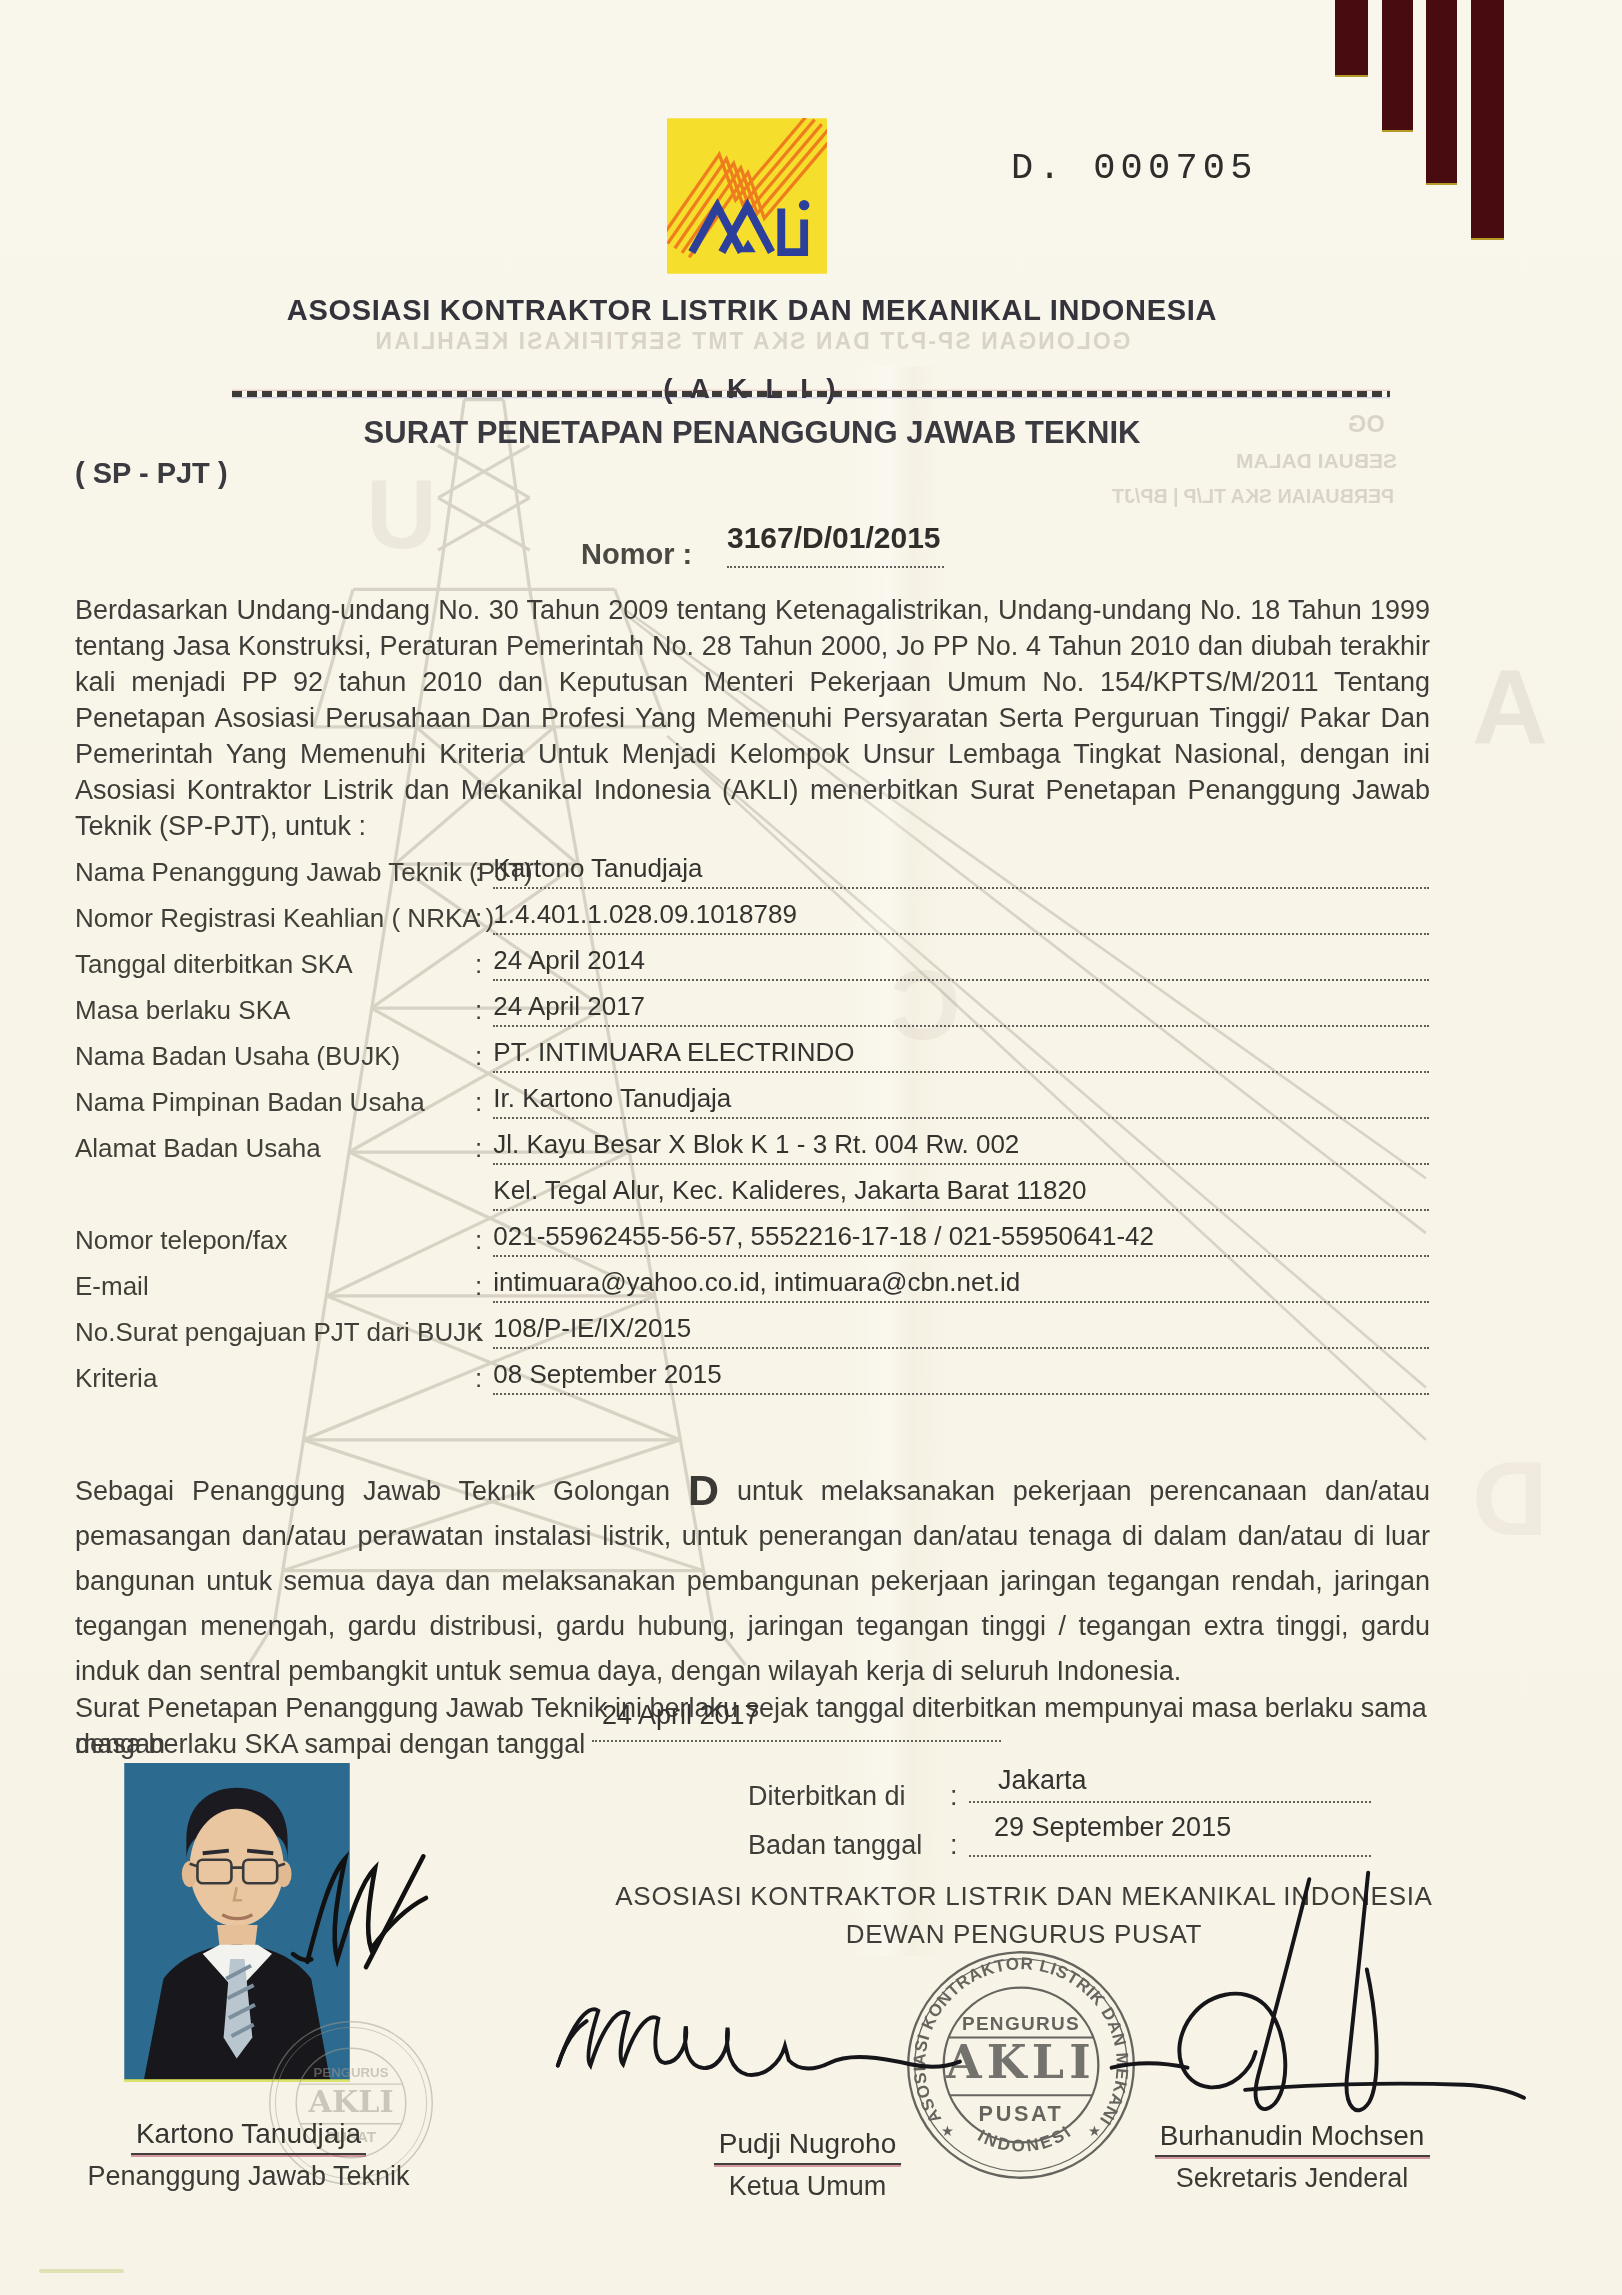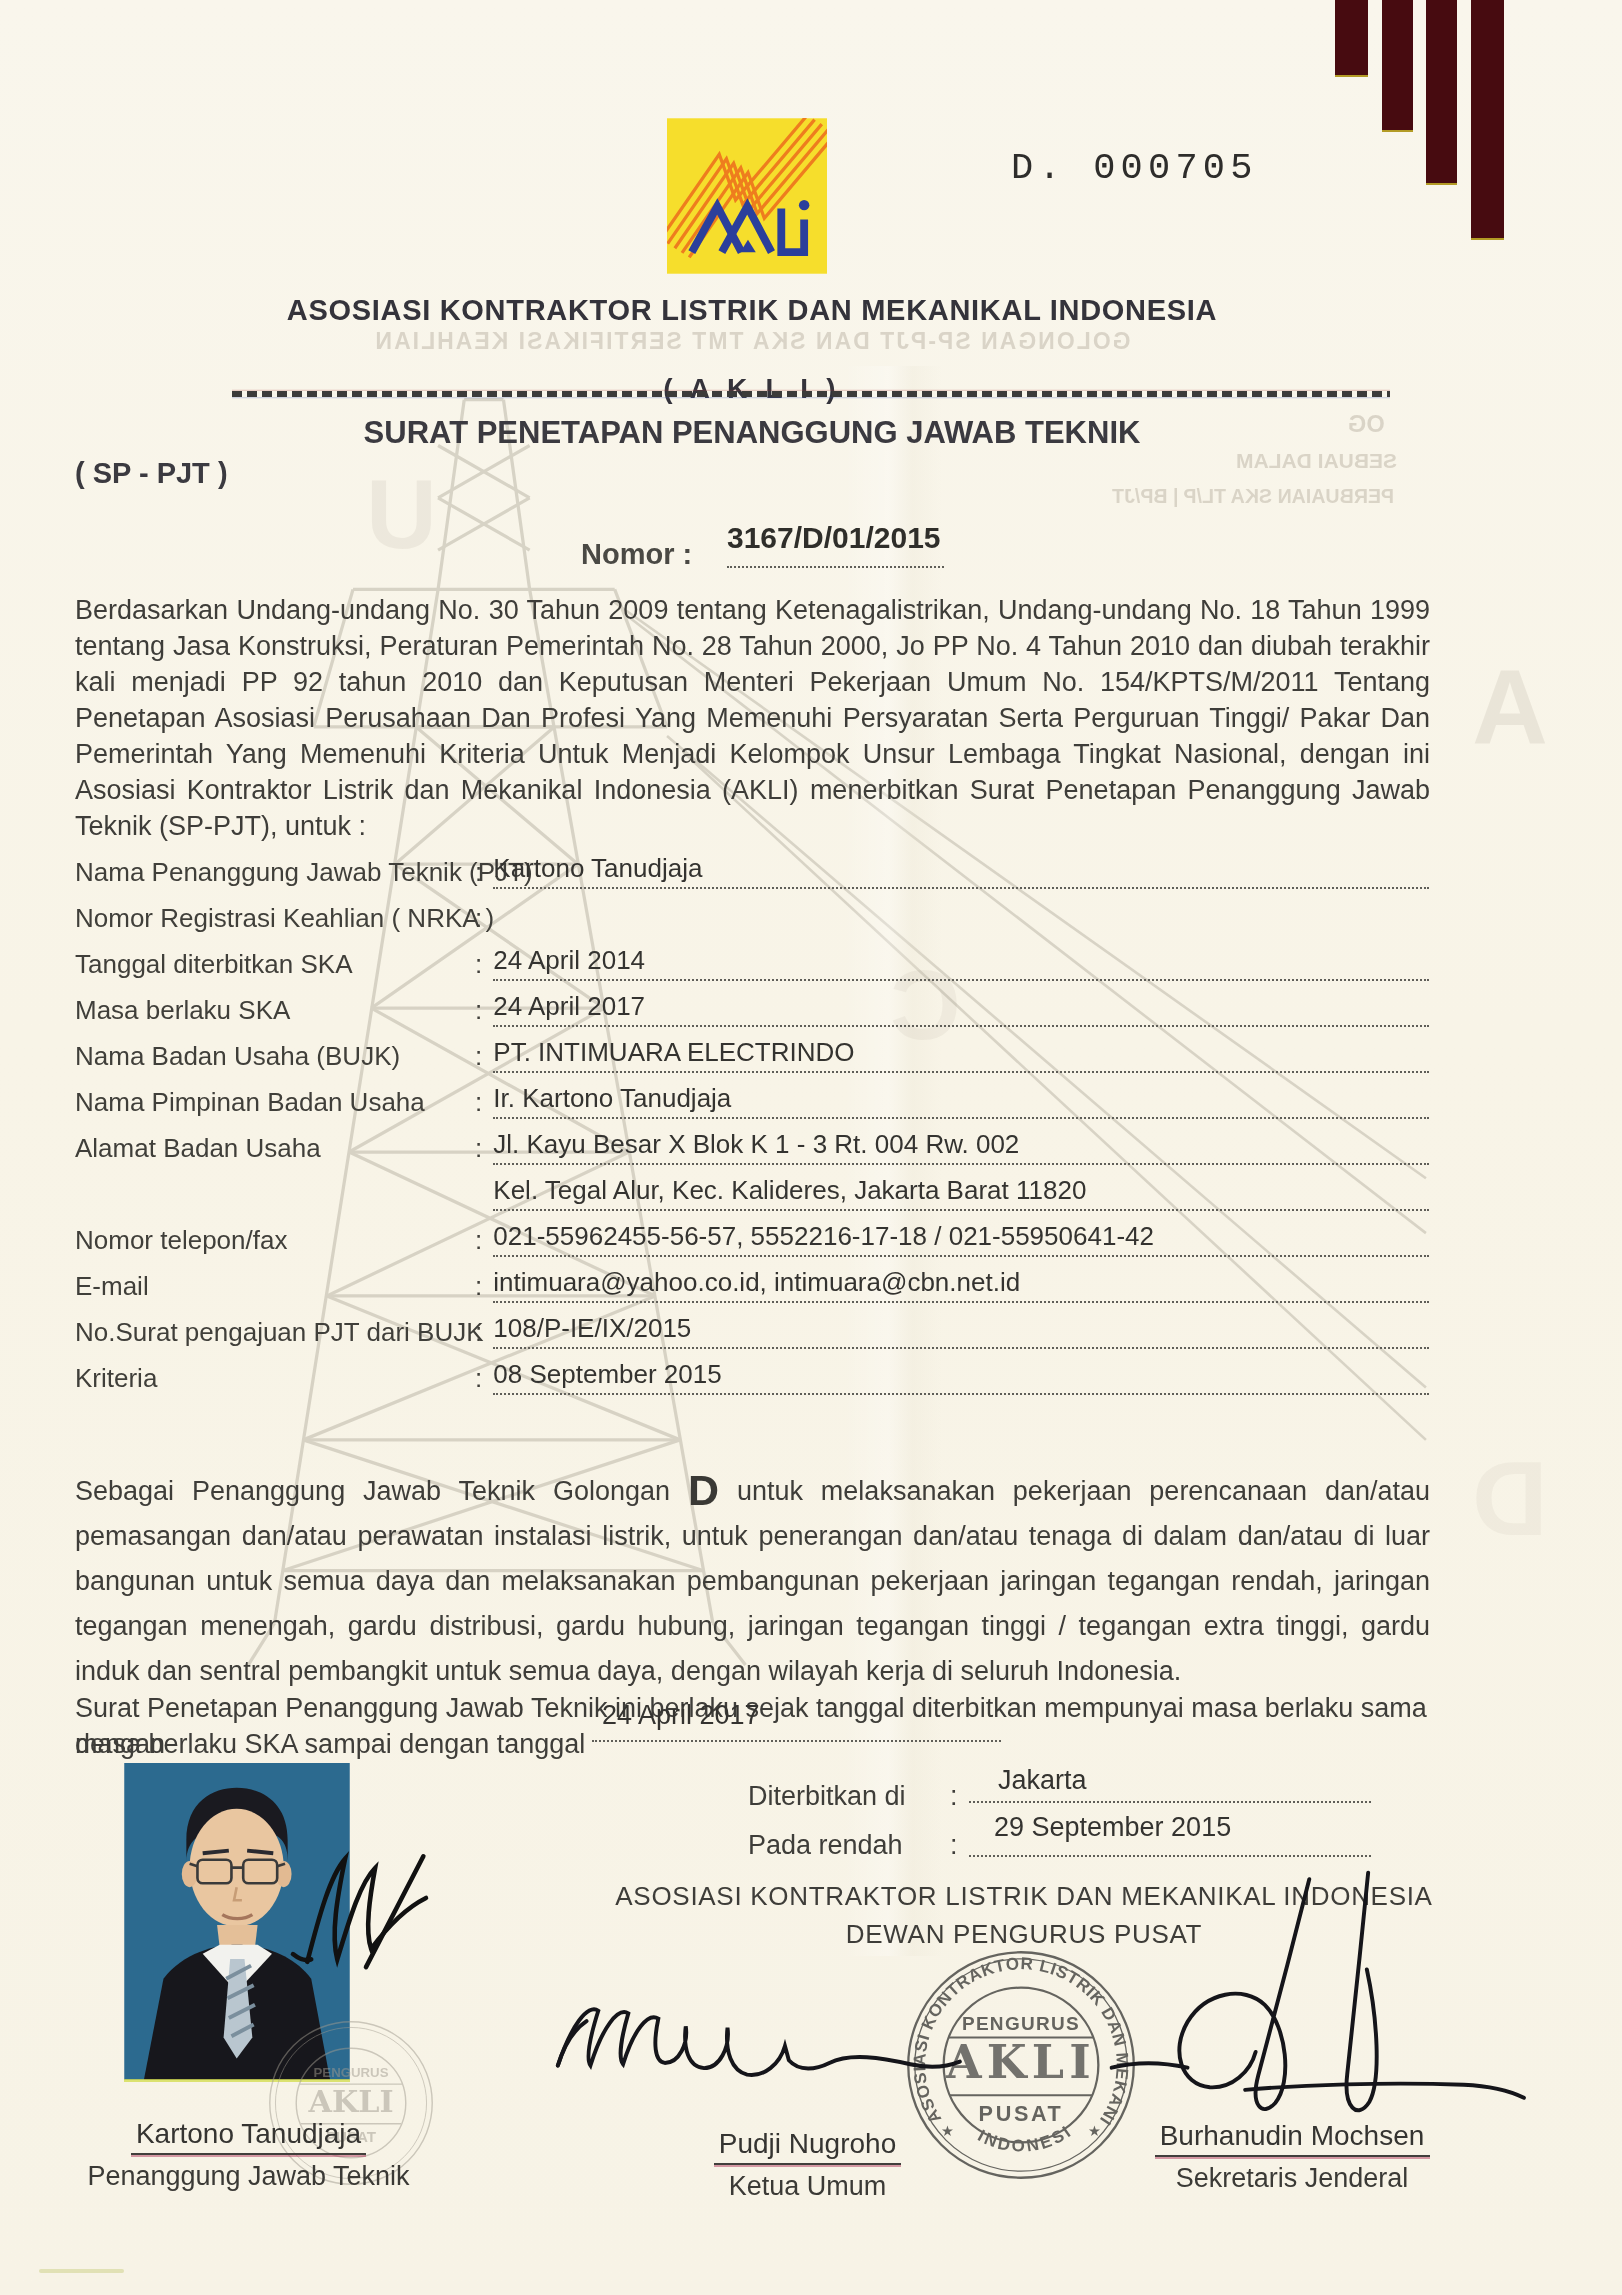--- a/index.html
+++ b/index.html
@@ -122,20 +122,21 @@
   <div class="abs" id="fields">
     <div class="field-row">
       <div class="f-label">Nama Penanggung Jawab Teknik (PJT)</div>
       <div class="f-colon">:</div>
       <div class="f-value"><span class="f-value-text">Kartono Tanudjaja</span></div>
     </div>
 
     <div class="field-row">
       <div class="f-label">Nomor Registrasi Keahlian ( NRKA )</div>
       <div class="f-colon">:</div>
+      <div class="f-value"><span class="f-value-text">1.4.401.1.028.09.1018789</span></div>
     </div>
 
     <div class="field-row">
       <div class="f-label">Tanggal diterbitkan SKA</div>
       <div class="f-colon">:</div>
       <div class="f-value"><span class="f-value-text">24 April 2014</span></div>
     </div>
 
     <div class="field-row">
       <div class="f-label">Masa berlaku SKA</div>
@@ -200,21 +201,21 @@
 
   <div class="abs para" style="left:75px;top:1726px;text-align:left;">masa berlaku SKA sampai dengan tanggal</div>
   <div class="abs para" style="left:75px;top:1690px;width:1355px;text-align:left;">Surat Penetapan Penanggung Jawab Teknik ini berlaku sejak tanggal diterbitkan mempunyai masa berlaku sama dengan</div>
   <div class="abs iss-value" style="left:602px;top:1700px;">24 April 2017</div>
   <div class="abs dotline" style="left:592px;top:1714px;width:409px;height:26px;"></div>
 
   <div class="abs iss-label" style="left:748px;top:1781px;">Diterbitkan di</div>
   <div class="abs iss-label" style="left:950px;top:1781px;">:</div>
   <div class="abs iss-value" style="left:998px;top:1765px;">Jakarta</div>
   <div class="abs dotline" style="left:969px;top:1775px;width:402px;height:26px;"></div>
-  <div class="abs iss-label" style="left:748px;top:1830px;">Pada rendah</div>
+  <div class="abs iss-label" style="left:748px;top:1830px;">Badan tanggal</div>
   <div class="abs iss-label" style="left:950px;top:1830px;">:</div>
   <div class="abs iss-value" style="left:994px;top:1812px;">29 September 2015</div>
   <div class="abs dotline" style="left:969px;top:1829px;width:402px;height:26px;"></div>
 
   <div class="abs council" style="top:1881px;">ASOSIASI KONTRAKTOR LISTRIK DAN MEKANIKAL INDONESIA</div>
   <div class="abs council" style="top:1919px;">DEWAN PENGURUS PUSAT</div>
 
   <svg class="abs" style="left:124px;top:1763px;" width="226" height="317" viewBox="0 0 345 485">
     <rect width="345" height="485" fill="#2c6a8f"></rect>
     <path d="M95,118 C95,60 135,38 172,38 C212,38 250,62 250,118 L250,150 C250,120 240,100 172,100 C110,100 96,122 95,150 Z" fill="#1a1a20"></path>

